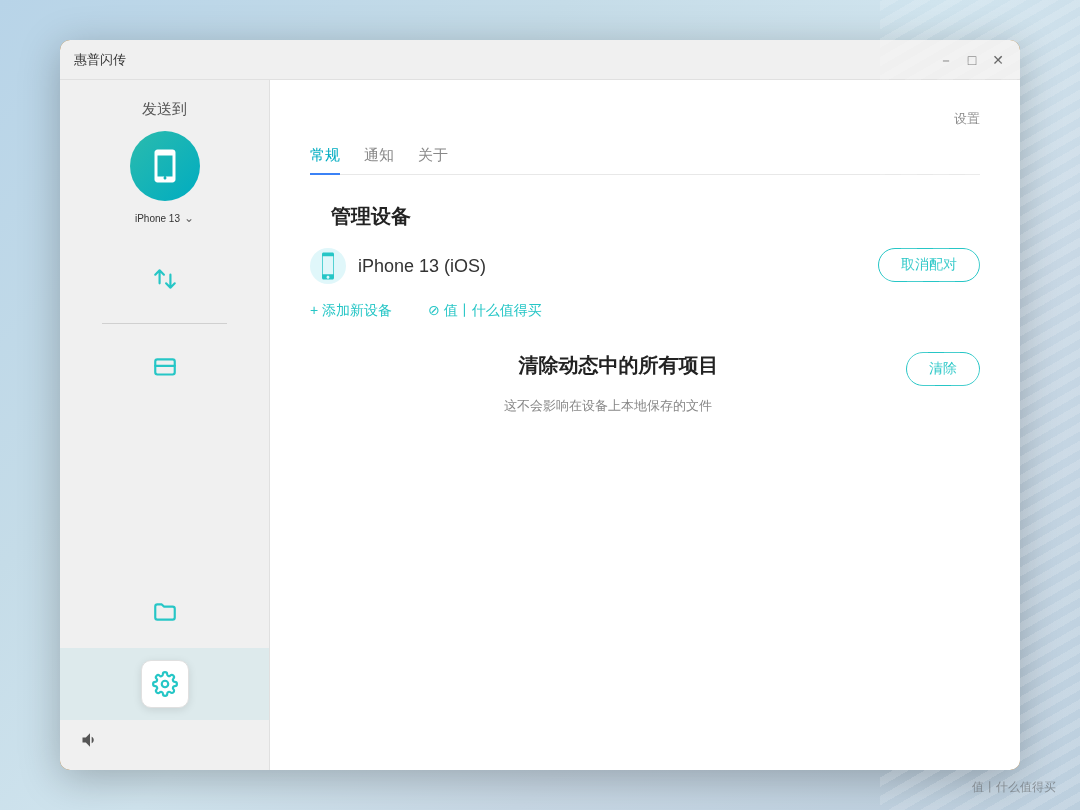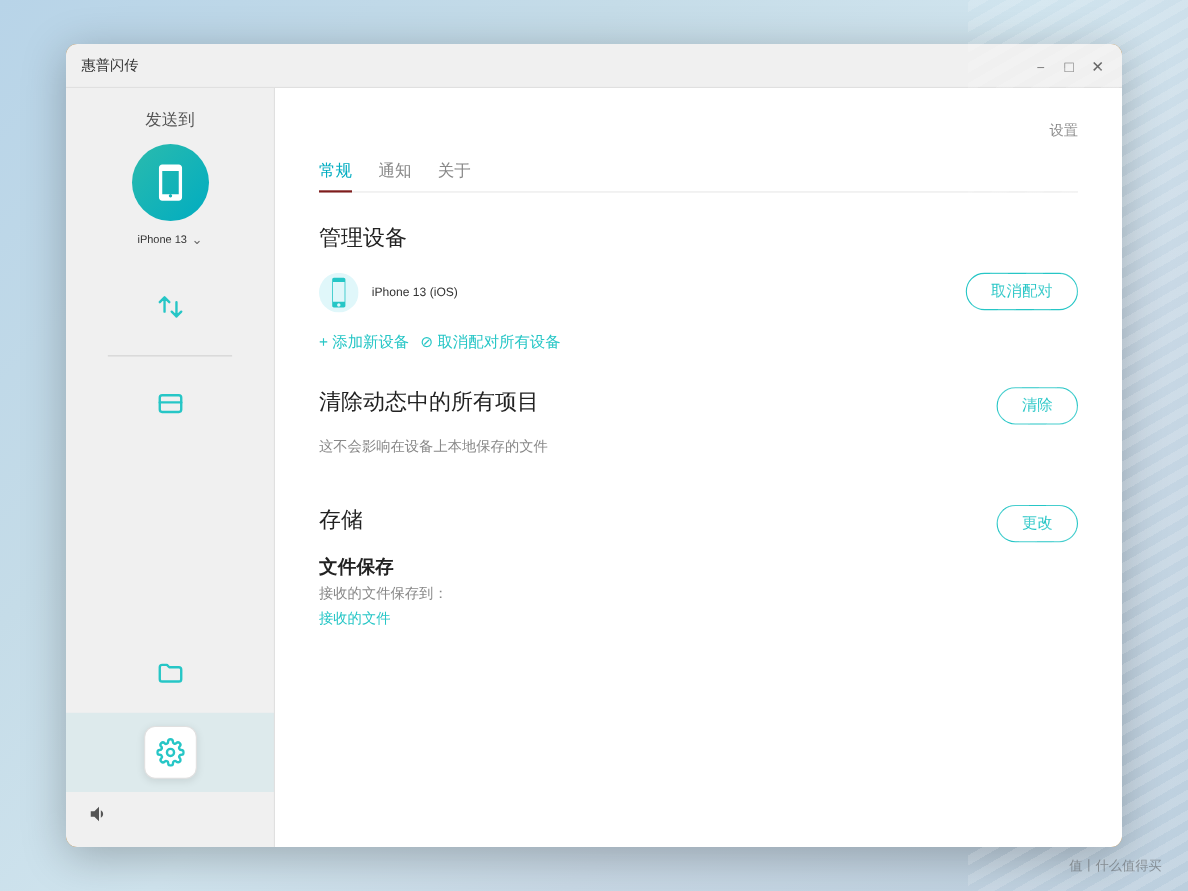--- a/index.html
+++ b/index.html
@@ -76,21 +76,21 @@
 
     
     .main-layout {
       display: flex;
       flex: 1;
       overflow: hidden;
     }
 
     
     .sidebar {
-      width: 190px;
+      width: 210px;
       background: #f0f0f0;
       display: flex;
       flex-direction: column;
       align-items: center;
       padding: 20px 0 10px;
       border-right: 1px solid #e0e0e0;
       flex-shrink: 0;
     }
     .sidebar-label {
       font-size: 15px;
@@ -198,61 +198,62 @@
     .tab-item {
       font-size: 15px;
       color: #888;
       padding-bottom: 8px;
       cursor: pointer;
       border-bottom: 2px solid transparent;
       margin-bottom: -1px;
     }
     .tab-item.active {
       color: #00acc1;
-      border-bottom: 2px solid #7f1d1d;
+      border-bottom: 2px solid #3b82f6;
       font-weight: 500;
     }
 
     
     .section-title {
       font-size: 20px;
-      font-weight: 400;
+      font-weight: 700;
       color: #222;
       margin-bottom: 18px;
+      margin-left: 21px;
     }
     .device-row {
       display: flex;
       align-items: center;
       margin-bottom: 18px;
     }
     .device-row-icon {
       width: 36px;
       height: 36px;
       margin-right: 12px;
     }
     .device-row-name {
-      font-size: 11px;
+      font-size: 18px;
       color: #333;
       flex: 1;
     }
     .btn-outline {
       border: 1.5px solid #26c6c6;
       border-radius: 20px;
       background: white;
       color: #26c6c6;
       font-size: 14px;
       padding: 7px 22px;
       cursor: pointer;
       font-family: inherit;
       white-space: nowrap;
     }
 
     .action-links {
       display: flex;
-      gap: 10px;
+      gap: 36px;
       margin-bottom: 32px;
     }
     .action-link {
       font-size: 14px;
       color: #26c6c6;
       cursor: pointer;
       display: flex;
       align-items: center;
       gap: 4px;
     }
@@ -285,20 +286,21 @@
       text-decoration: none;
     }
 
     .section-row {
       display: flex;
       align-items: flex-start;
       justify-content: space-between;
     }
     .section-row-content {
       flex: 1;
+      text-align: center;
     }
 
     
     .watermark {
       position: absolute;
       bottom: 14px;
       right: 24px;
       font-size: 12px;
       color: rgba(80,80,80,0.5);
       display: flex;
@@ -400,44 +402,33 @@
                 <path d="M15 3H9c-.55 0-1 .45-1 1v16c0 .55.45 1 1 1h6c.55 0 1-.45 1-1V4c0-.55-.45-1-1-1zm-3 17.5c-.55 0-1-.45-1-1s.45-1 1-1 1 .45 1 1-.45 1-1 1zm3.5-3H8.5V5.5h7V17.5z" fill="#26c6c6"></path>
               </svg>
             </div>
             <span class="device-row-name">iPhone 13 (iOS)</span>
           </div>
           <button class="btn-outline">取消配对</button>
         </div>
 
         <div class="action-links">
           <span class="action-link">+ 添加新设备</span>
-          <span class="action-link">⊘ 取消配对所有设备</span>
+          <span class="action-link">⊘ 值丨什么值得买</span>
         </div>
       </div>
 
       <div class="section-block">
         <div class="section-row">
           <div class="section-row-content">
             <div class="section-title">清除动态中的所有项目</div>
             <div class="section-desc">这不会影响在设备上本地保存的文件</div>
           </div>
           <button class="btn-outline">清除</button>
         </div>
       </div>
 
-      <div class="section-block">
-        <div class="section-row">
-          <div class="section-row-content">
-            <div class="section-title">存储</div>
-            <div class="storage-sub-title">文件保存</div>
-            <div class="storage-sub-desc">接收的文件保存到：</div>
-            <a class="storage-link">接收的文件</a>
-          </div>
-          <button class="btn-outline">更改</button>
-        </div>
-      </div>
     </div>
   </div>
 </div>
 
 <div class="watermark">
   <span>值丨什么值得买</span>
 </div>
 
 </body></html>

